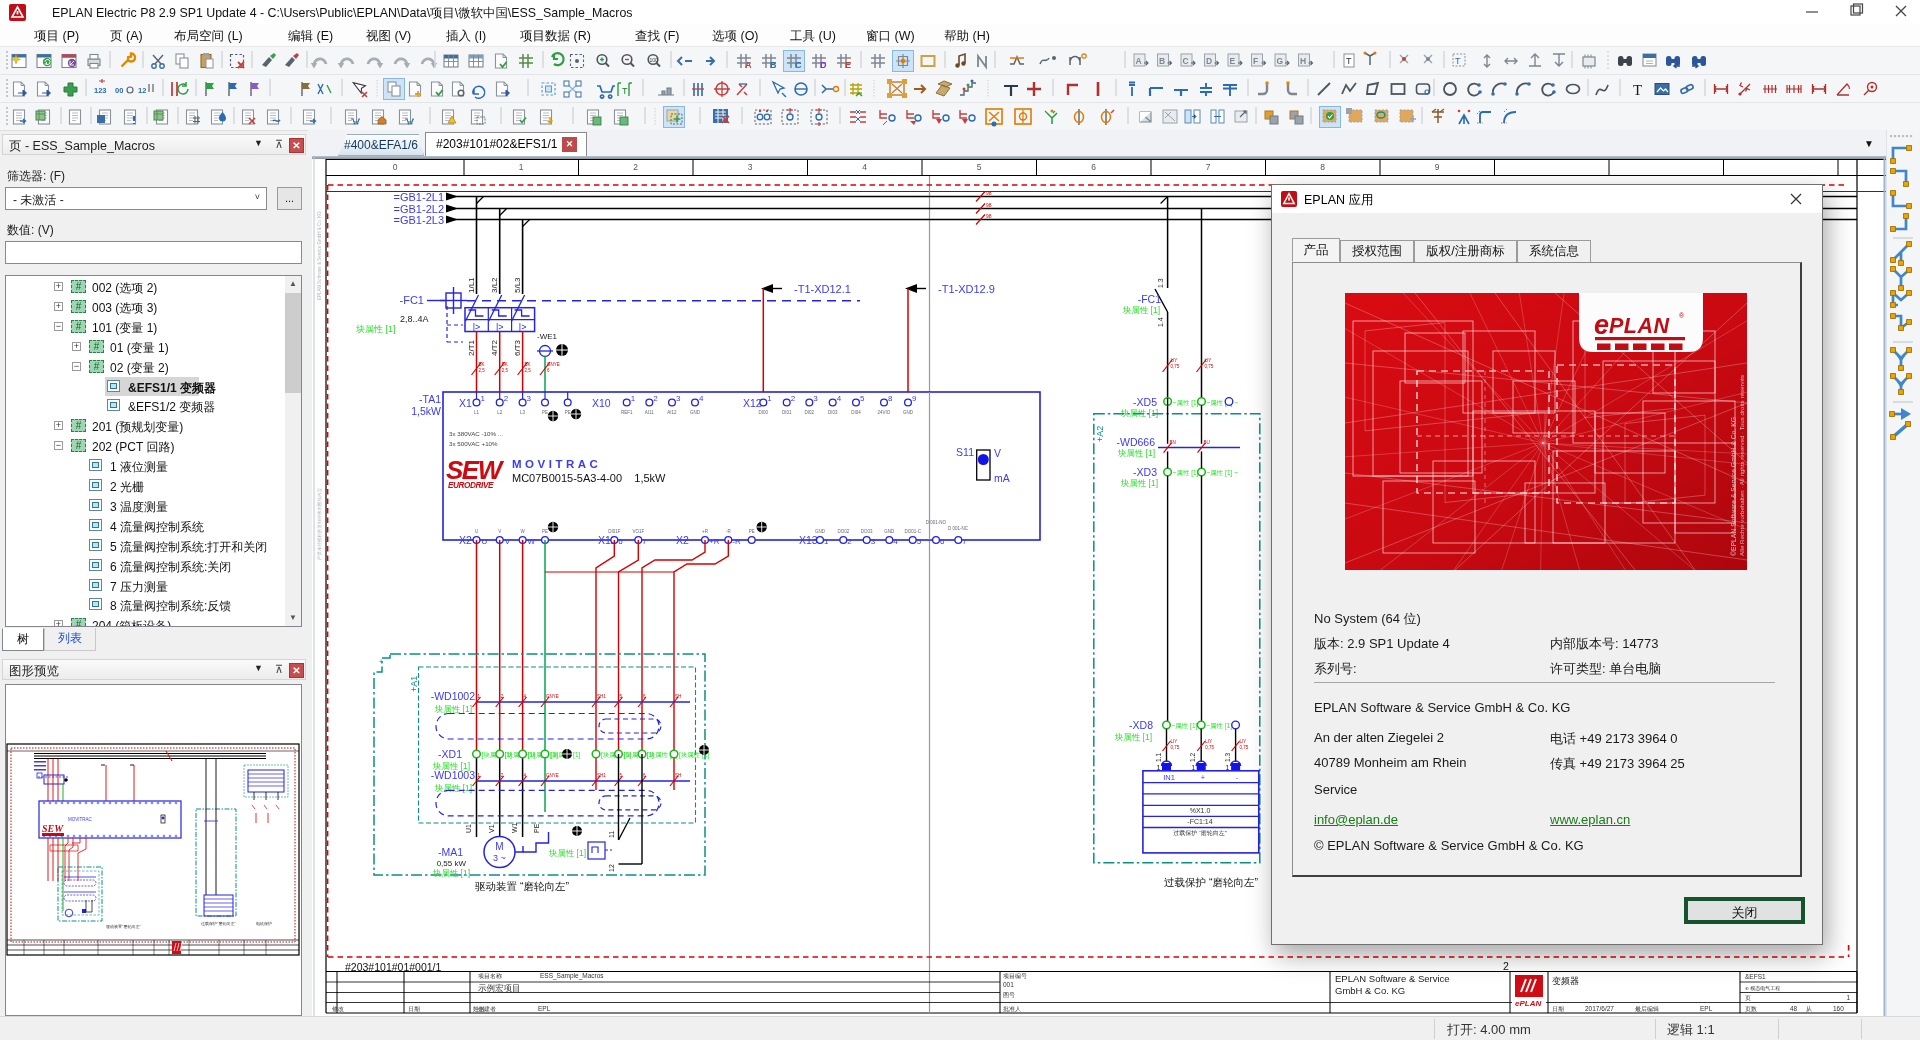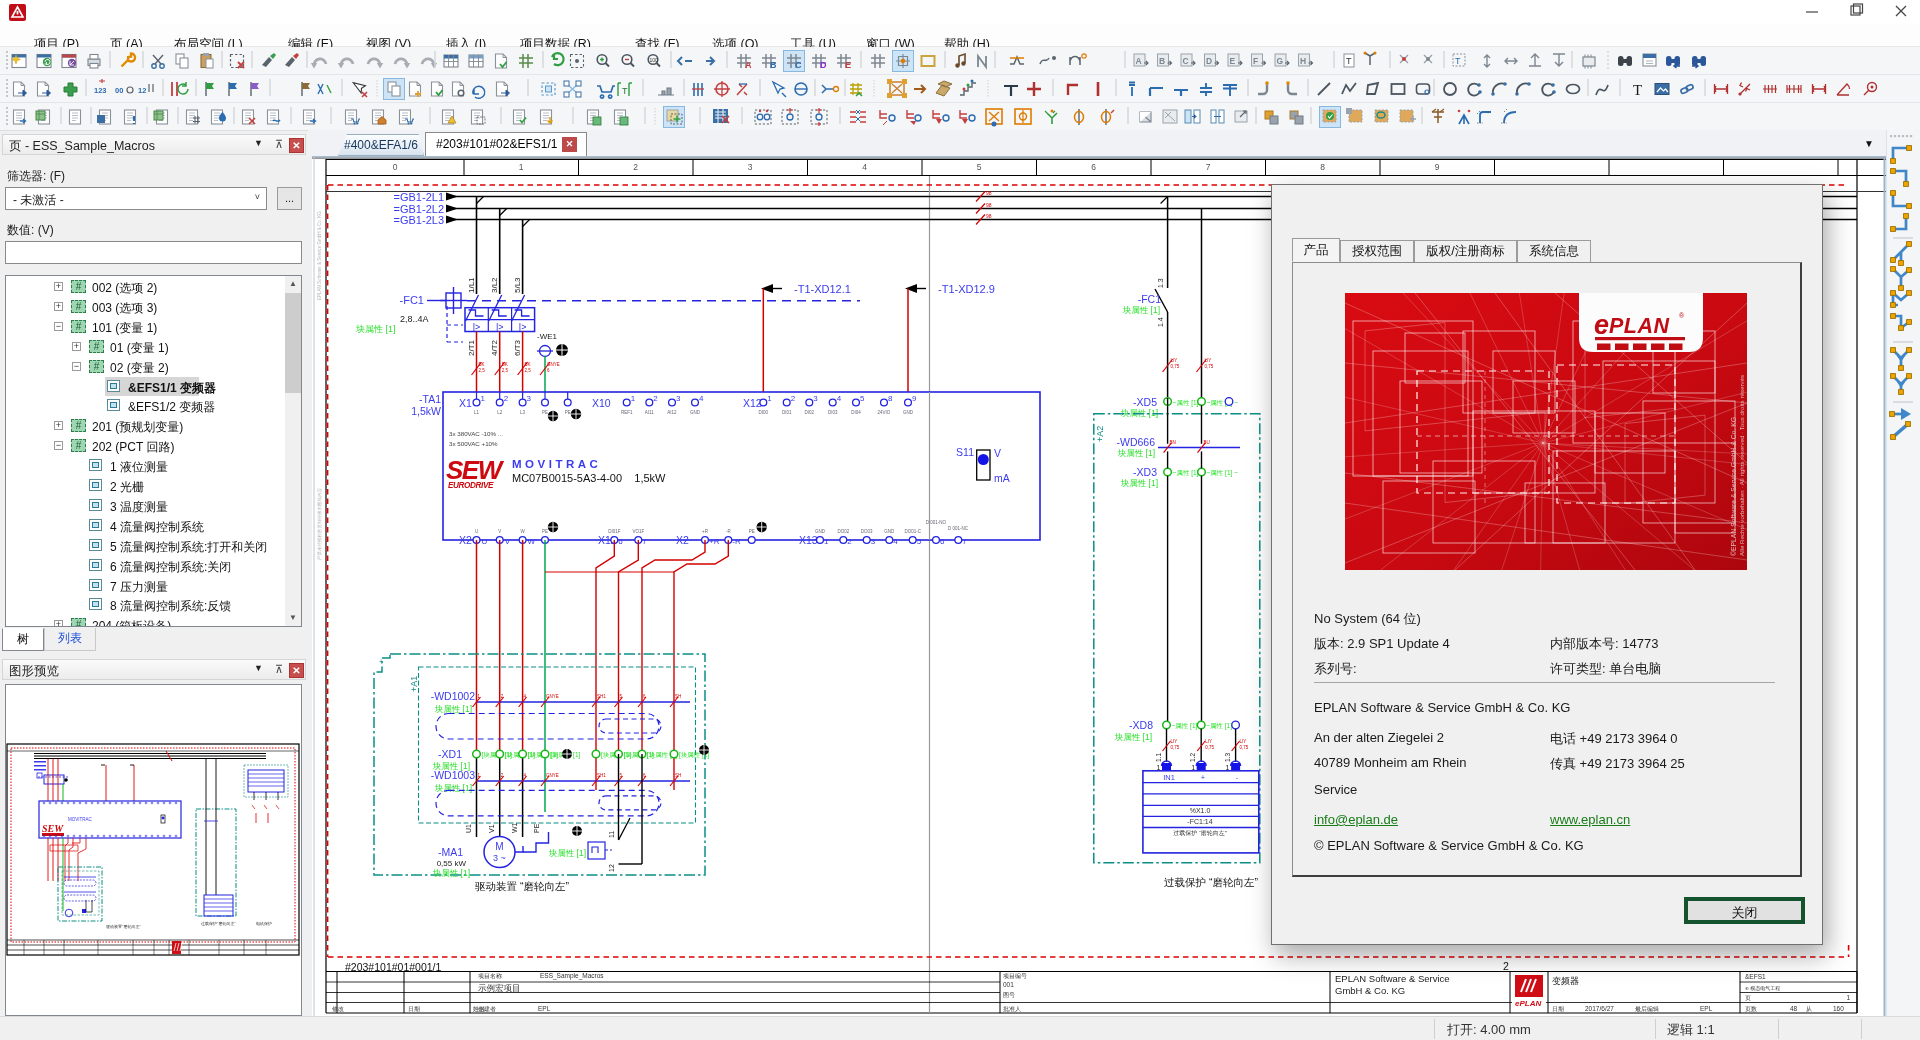--- a/index.html
+++ b/index.html
@@ -1,20 +1,20 @@
 <!DOCTYPE html>
 <html><head><meta charset="utf-8">
 <style>
 *{margin:0;padding:0;box-sizing:border-box}
 html,body{width:1920px;height:1040px;overflow:hidden;font-family:"Liberation Sans",sans-serif;background:#f0f0f0}
 .abs{position:absolute}
 #titlebar{position:absolute;left:0;top:0;width:1920px;height:24px;background:#fff;color:#111;font-size:12.5px}
 #titlebar .ttext{position:absolute;left:52px;top:5px;letter-spacing:0px;font-size:12.4px}
 #menubar{position:absolute;left:0;top:24px;width:1920px;height:23px;background:#fdfdfd;font-size:12.5px;color:#111;border-bottom:1px solid #e8e8e8}
-.mi{position:absolute;top:12px}
+.mi{position:absolute;top:4px}
 #tb{position:absolute;left:0;top:47px;width:1920px;height:84px;background:#f5f6f7}
 #leftpanel{position:absolute;left:0;top:131px;width:308px;height:909px;background:#f0f0f0}
 .phdr{position:absolute;left:2px;width:304px;height:21px;background:linear-gradient(#fafafa,#ececec);border:1px solid #d5d5d5;font-size:12.5px;color:#222}
 .phdr .t{position:absolute;left:6px;top:3px}
 .pclose{position:absolute;top:3px;width:15px;height:15px;background:#c74e4e;border:1px solid #a33;color:#fff;font-size:10px;text-align:center;line-height:13px;font-weight:bold}
 .ppin{position:absolute;top:3px;font-size:11px;color:#444}
 .parrow{position:absolute;top:3px;font-size:9px;color:#222}
 label.sm{position:absolute;font-size:12px;color:#222}
 .combo{position:absolute;background:#fff;border:1px solid #8a8a8a;font-size:12px;color:#222}
 .btn3{position:absolute;background:#e6e6e6;border:1px solid #9a9a9a;font-size:11px;color:#222;text-align:center}
@@ -44,20 +44,21 @@
 .dlink{color:#187c18;text-decoration:underline}
 #closebtn{position:absolute;left:412px;top:712px;width:121px;height:27px;background:#e1e1e1;border:4px solid #14532d;font-size:13px;color:#111;text-align:center;line-height:23px}
 </style></head>
 <body>
 <div id="titlebar">
  <svg class="abs" style="left:9px;top:4px" width="17" height="17">
       <rect x="0" y="0" width="17" height="17" rx="2" fill="#c00d16"></rect>
       <path d="M8.5 3 L14 13 L3 13 Z" fill="none" stroke="#fff" stroke-width="1.6"></path>
       <rect x="7.6" y="7" width="1.8" height="3.4" fill="#fff"></rect>
     </svg>
+ <span class="ttext">EPLAN Electric P8 2.9 SP1 Update 4 - C:\Users\Public\EPLAN\Data\项目\微软中国\ESS_Sample_Macros</span>
  <svg class="abs" style="left:1795px;top:0px" width="125" height="24">
   <line x1="11" y1="12" x2="23" y2="12" stroke="#444" stroke-width="1.2"></line>
   <rect x="56" y="6" width="9" height="9" fill="none" stroke="#444" stroke-width="1.2"></rect>
       <rect x="58.5" y="4" width="9" height="9" fill="none" stroke="#444" stroke-width="1.2"></rect>
   <path d="M101 6 L111 16 M111 6 L101 16" stroke="#444" stroke-width="1.3"></path>
  </svg>
 </div>
 <div id="menubar">
  <span class="mi" style="left:34px">项目 (P)</span>
  <span class="mi" style="left:110px">页 (A)</span>
@@ -1395,20 +1396,31 @@
     </svg></div>
 <div id="statusbar">
  <span class="ssep" style="left:1434px"></span>
     <span class="ssep" style="left:1655px"></span>
     <span class="ssep" style="left:1778px"></span>
     <span class="ssep" style="left:1861px"></span>
  <span class="abs" style="left:1447px;top:4px">打开: 4.00 mm</span>
  <span class="abs" style="left:1667px;top:4px">逻辑 1:1</span>
 </div>
 <div id="dlg">
+ <div class="dtitle">
+      <svg class="abs" style="left:9px;top:6px" width="16" height="16">
+        <rect width="16" height="16" rx="2" fill="#c00d16"></rect>
+        <path d="M8 2.6 L13.2 12.4 L2.8 12.4 Z" fill="none" stroke="#fff" stroke-width="1.5"></path>
+        <rect x="7.2" y="6.4" width="1.6" height="3.2" fill="#fff"></rect>
+      </svg>
+  <span class="dtext">EPLAN 应用</span>
+  <svg class="abs" style="left:518px;top:8px" width="12" height="12">
+        <path d="M1 1 L11 11 M11 1 L1 11" stroke="#333" stroke-width="1.2"></path>
+      </svg>
+ </div>
  <div class="dtabs" style="left:20px">
    <div class="dtab2" style="left:0;top:-2px;width:48px;height:24px;background:#f4f4f4;border-bottom:1px solid #f4f4f4;line-height:22px;z-index:3">产品</div>
    <div class="dtab2" style="left:48px;width:74px;line-height:20px">授权范围</div>
    <div class="dtab2" style="left:122px;width:103px;line-height:20px">版权/注册商标</div>
    <div class="dtab2" style="left:225px;width:74px;line-height:20px">系统信息</div>
  </div>
  <div id="dpage"></div>
  <svg class="abs" style="left:73px;top:108px" width="402" height="277" id="splash">
       <defs>
         <linearGradient id="rg" x1="0" y1="0" x2="1" y2="1">

